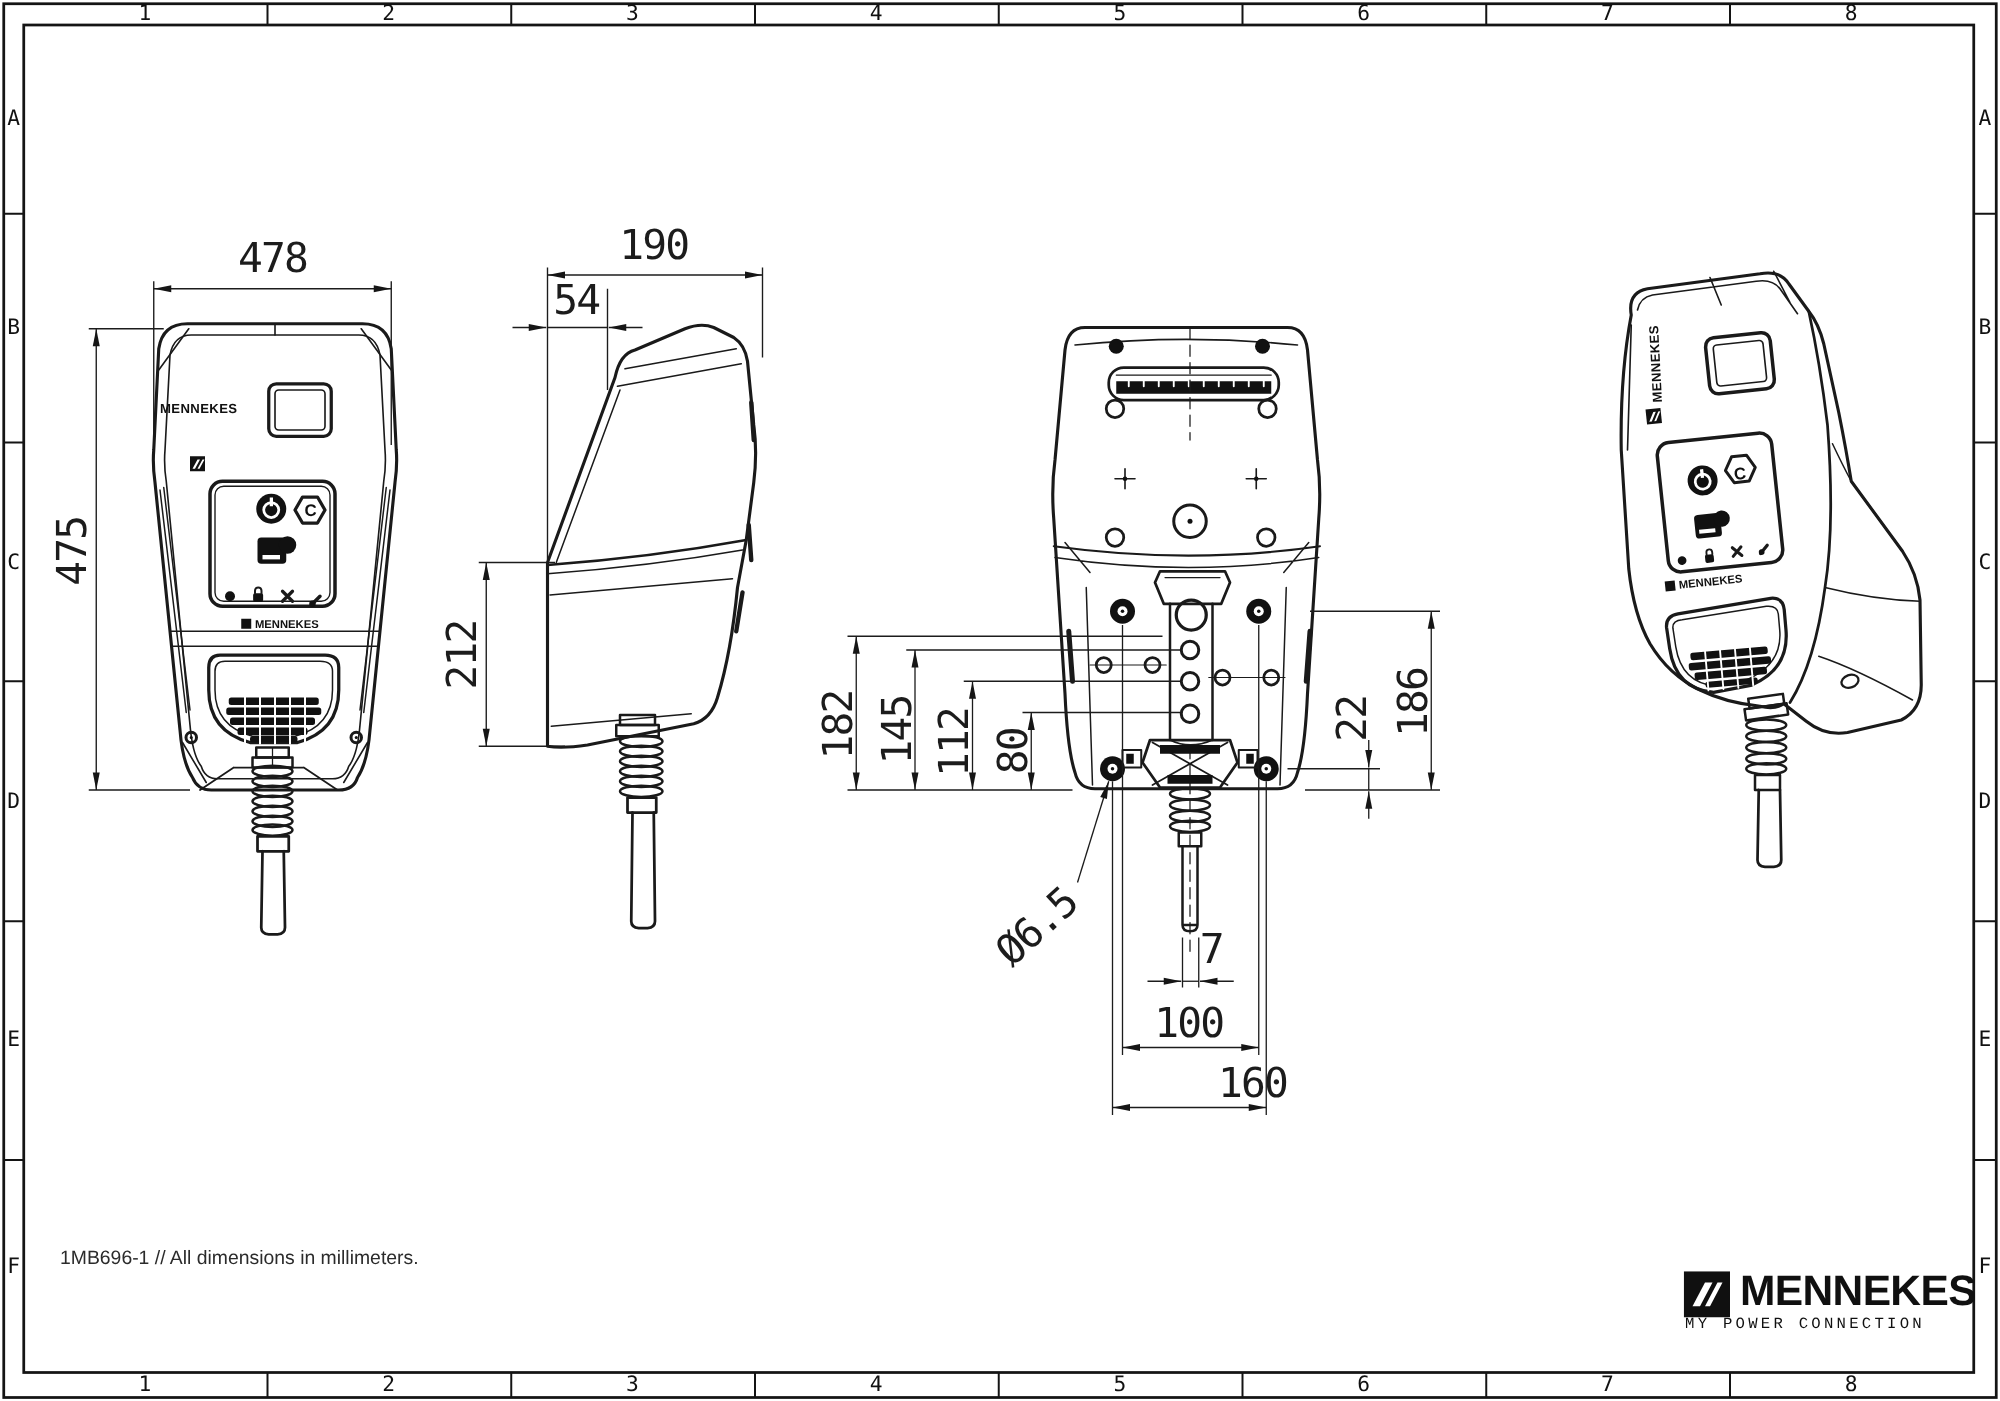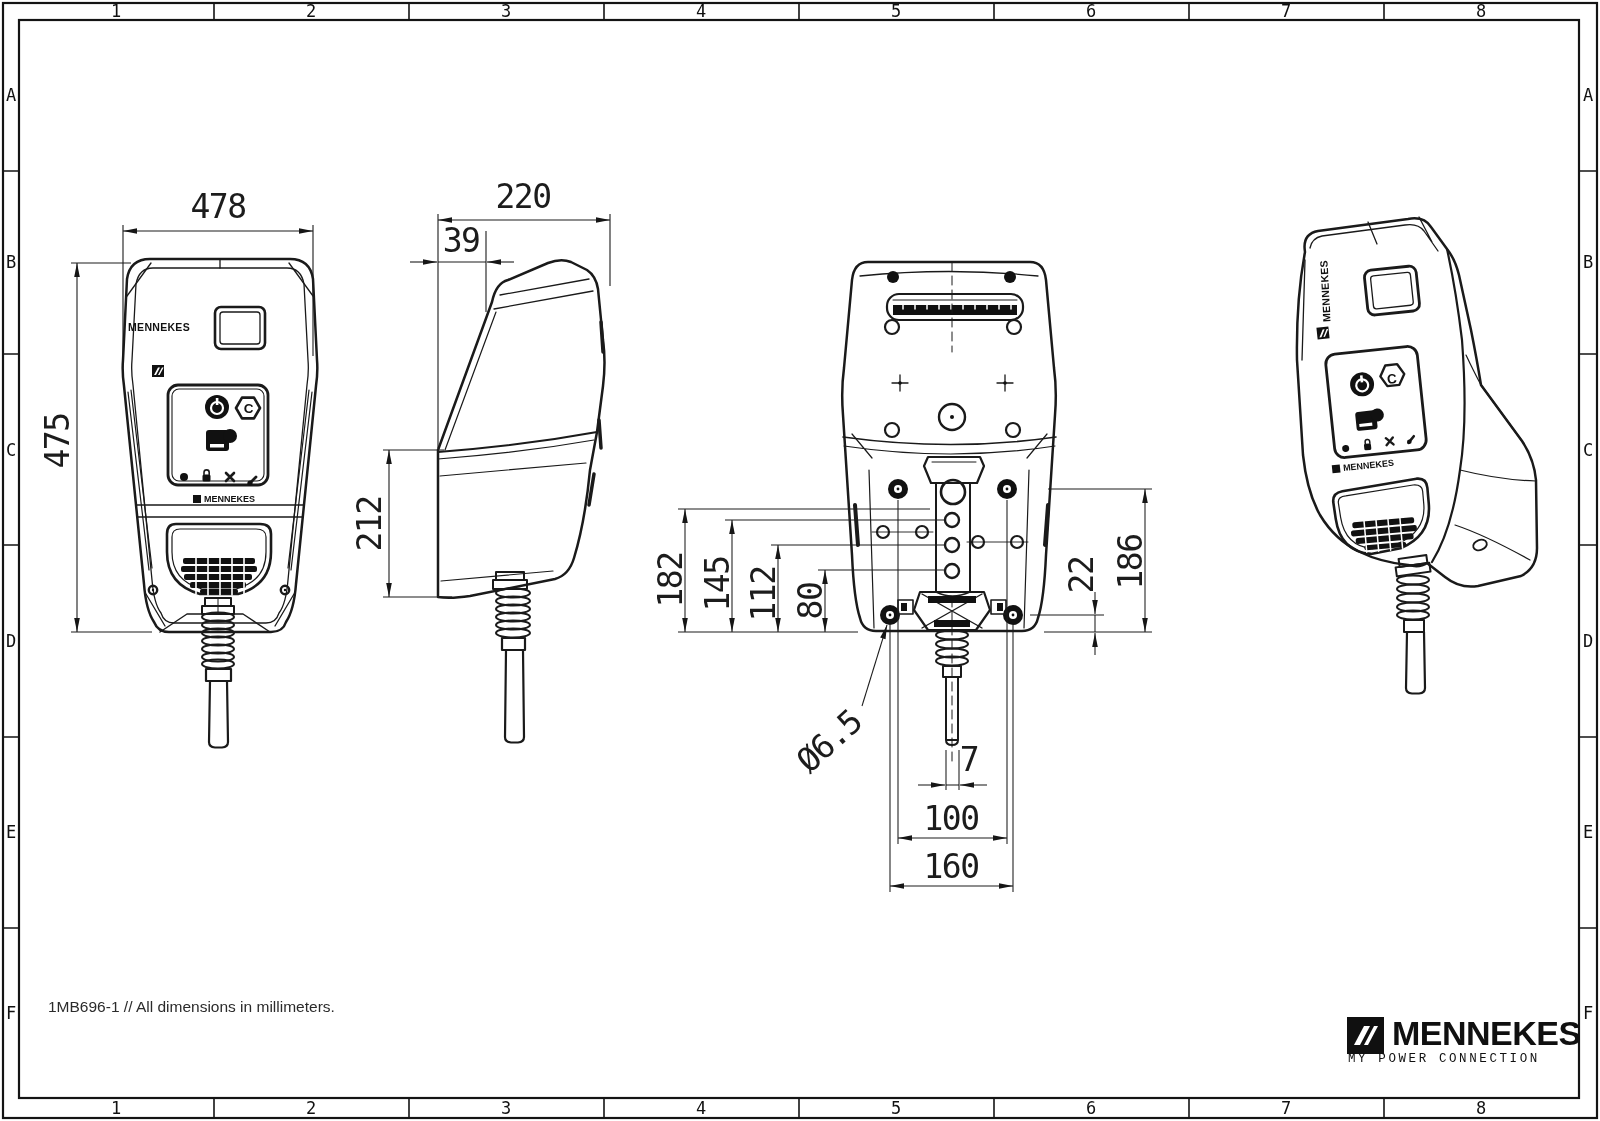--- a/index.html
+++ b/index.html
@@ -350,33 +350,33 @@
 
   <div class="t grid" style="left:1588px;top:95px">A</div>
   <div class="t grid" style="left:1588px;top:262px">B</div>
   <div class="t grid" style="left:1588px;top:450px">C</div>
   <div class="t grid" style="left:1588px;top:641px">D</div>
   <div class="t grid" style="left:1588px;top:832px">E</div>
   <div class="t grid" style="left:1588px;top:1013px">F</div>
 
   <div class="t dim" style="left:218px;top:206px">478</div>
   <div class="t dim rot" style="left:57px;top:441px">475</div>
-  <div class="t dim" style="left:523px;top:196px">220</div>
-  <div class="t dim" style="left:461px;top:240px">39</div>
+  <div class="t dim" style="left:523px;top:196px">190</div>
+  <div class="t dim" style="left:461px;top:240px">54</div>
   <div class="t dim rot" style="left:369px;top:524px">212</div>
   <div class="t dim rot" style="left:670px;top:580px">182</div>
   <div class="t dim rot" style="left:717px;top:584px">145</div>
   <div class="t dim rot" style="left:763px;top:594px">112</div>
   <div class="t dim rot" style="left:810px;top:601px">80</div>
   <div class="t dim rot42" style="left:829px;top:741px">Ø6.5</div>
   <div class="t dim rot" style="left:1081px;top:575px">22</div>
   <div class="t dim rot" style="left:1130px;top:562px">186</div>
   <div class="t dim" style="left:969px;top:759px">7</div>
   <div class="t dim" style="left:951px;top:818px">100</div>
-  <div class="t dim" style="left:951px;top:866px">160</div>
+  <div class="t dim" style="left:1002px;top:866px">160</div>
 
   <div class="t vlogo" style="left:159px;top:327px">MENNEKES</div>
   <div class="t hexc" style="left:248.5px;top:408px">C</div>
   <div class="strip" style="left:224px;top:499px">
     <span class="sq"></span>
     <span>MENNEKES</span>
   </div>
   <div class="t vlogo" style="left:1325px;top:291px;transform:translate(-50%,-50%) rotate(-93deg)">MENNEKES</div>
   <div class="t hexc" style="left:1392px;top:379px;transform:translate(-50%,-50%) rotate(-6deg)">C</div>
   <div class="strip tilt" style="left:1363px;top:466px">

